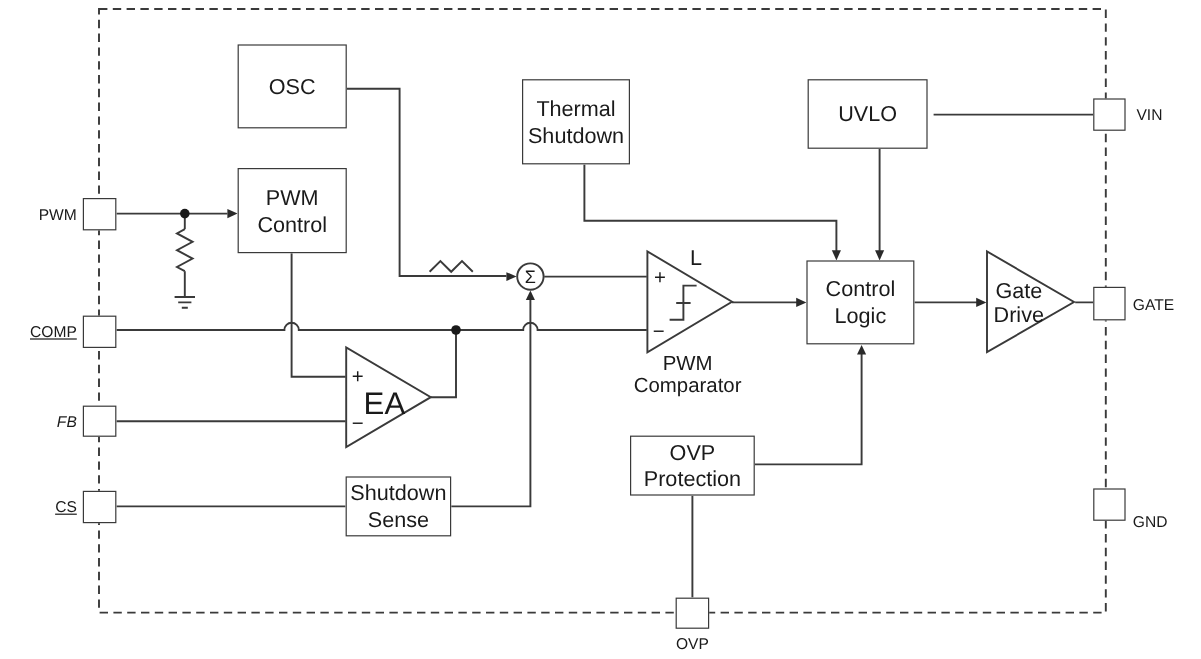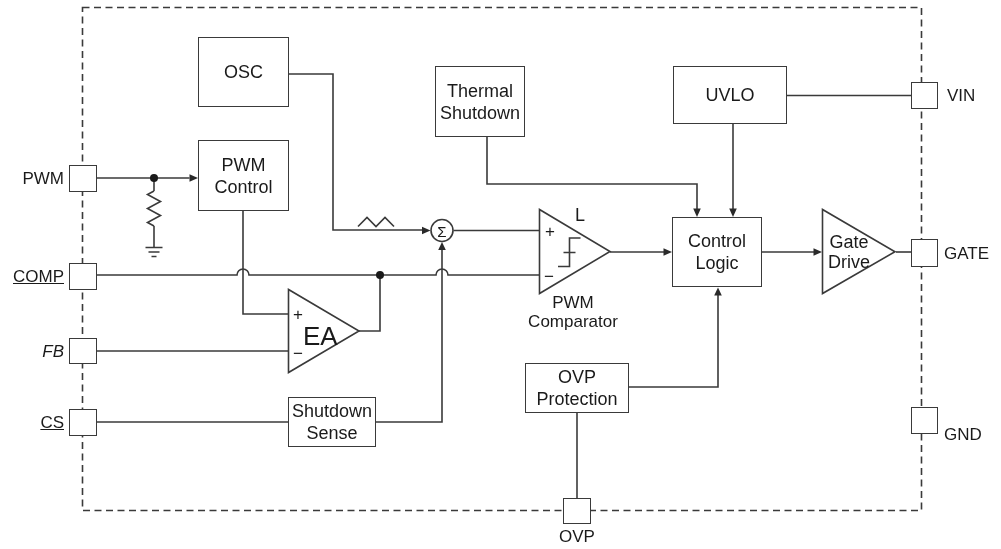--- a/index.html
+++ b/index.html
@@ -11,21 +11,21 @@
   .layer{position:absolute;left:0;top:0;}
   .block{
     position:absolute;box-sizing:border-box;border:1.6px solid #3a3a3a;background:#fff;
     display:flex;align-items:center;justify-content:center;text-align:center;
     font-size:18px;line-height:22px;white-space:pre-line;
   }
   .pin{
     position:absolute;box-sizing:border-box;border:1.6px solid #3a3a3a;background:#fff;
   }
   .lbl{
-    position:absolute;font-size:17px;line-height:21px;white-space:pre-line;
+    position:absolute;font-size:13px;line-height:21px;white-space:pre-line;
   }
   .lbl.right{text-align:right;}
   .lbl.center{text-align:center;}
   .caption{
     position:absolute;font-size:17px;line-height:19px;text-align:center;white-space:pre-line;
   }
   .amp-label{position:absolute;font-size:26px;}
   .mini{
     position:absolute;transform:translate(-50%,-50%);
     font-size:17px;line-height:17px;
@@ -103,21 +103,21 @@
   </svg>
 
   <div class="block" style="left:198px;top:37px;width:91px;height:70px;">OSC</div>
 
   <div class="block" style="left:198px;top:140px;width:91px;height:71px;">PWM
 Control</div>
 
   <div class="block" style="left:435px;top:66px;width:90px;height:71px;">Thermal
 Shutdown</div>
 
-  <div class="block" style="left:673px;top:66px;width:114px;height:58px;">UVLO</div>
+  <div class="block" style="left:673px;top:66px;width:100px;height:58px;">UVLO</div>
 
   <div class="block" style="left:672px;top:217px;width:90px;height:70px;">Control
 Logic</div>
 
   <div class="block" style="left:288px;top:397px;width:88px;height:50px;">Shutdown
 Sense</div>
 
   <div class="block" style="left:525px;top:363px;width:104px;height:50px;">OVP
 Protection</div>
 

